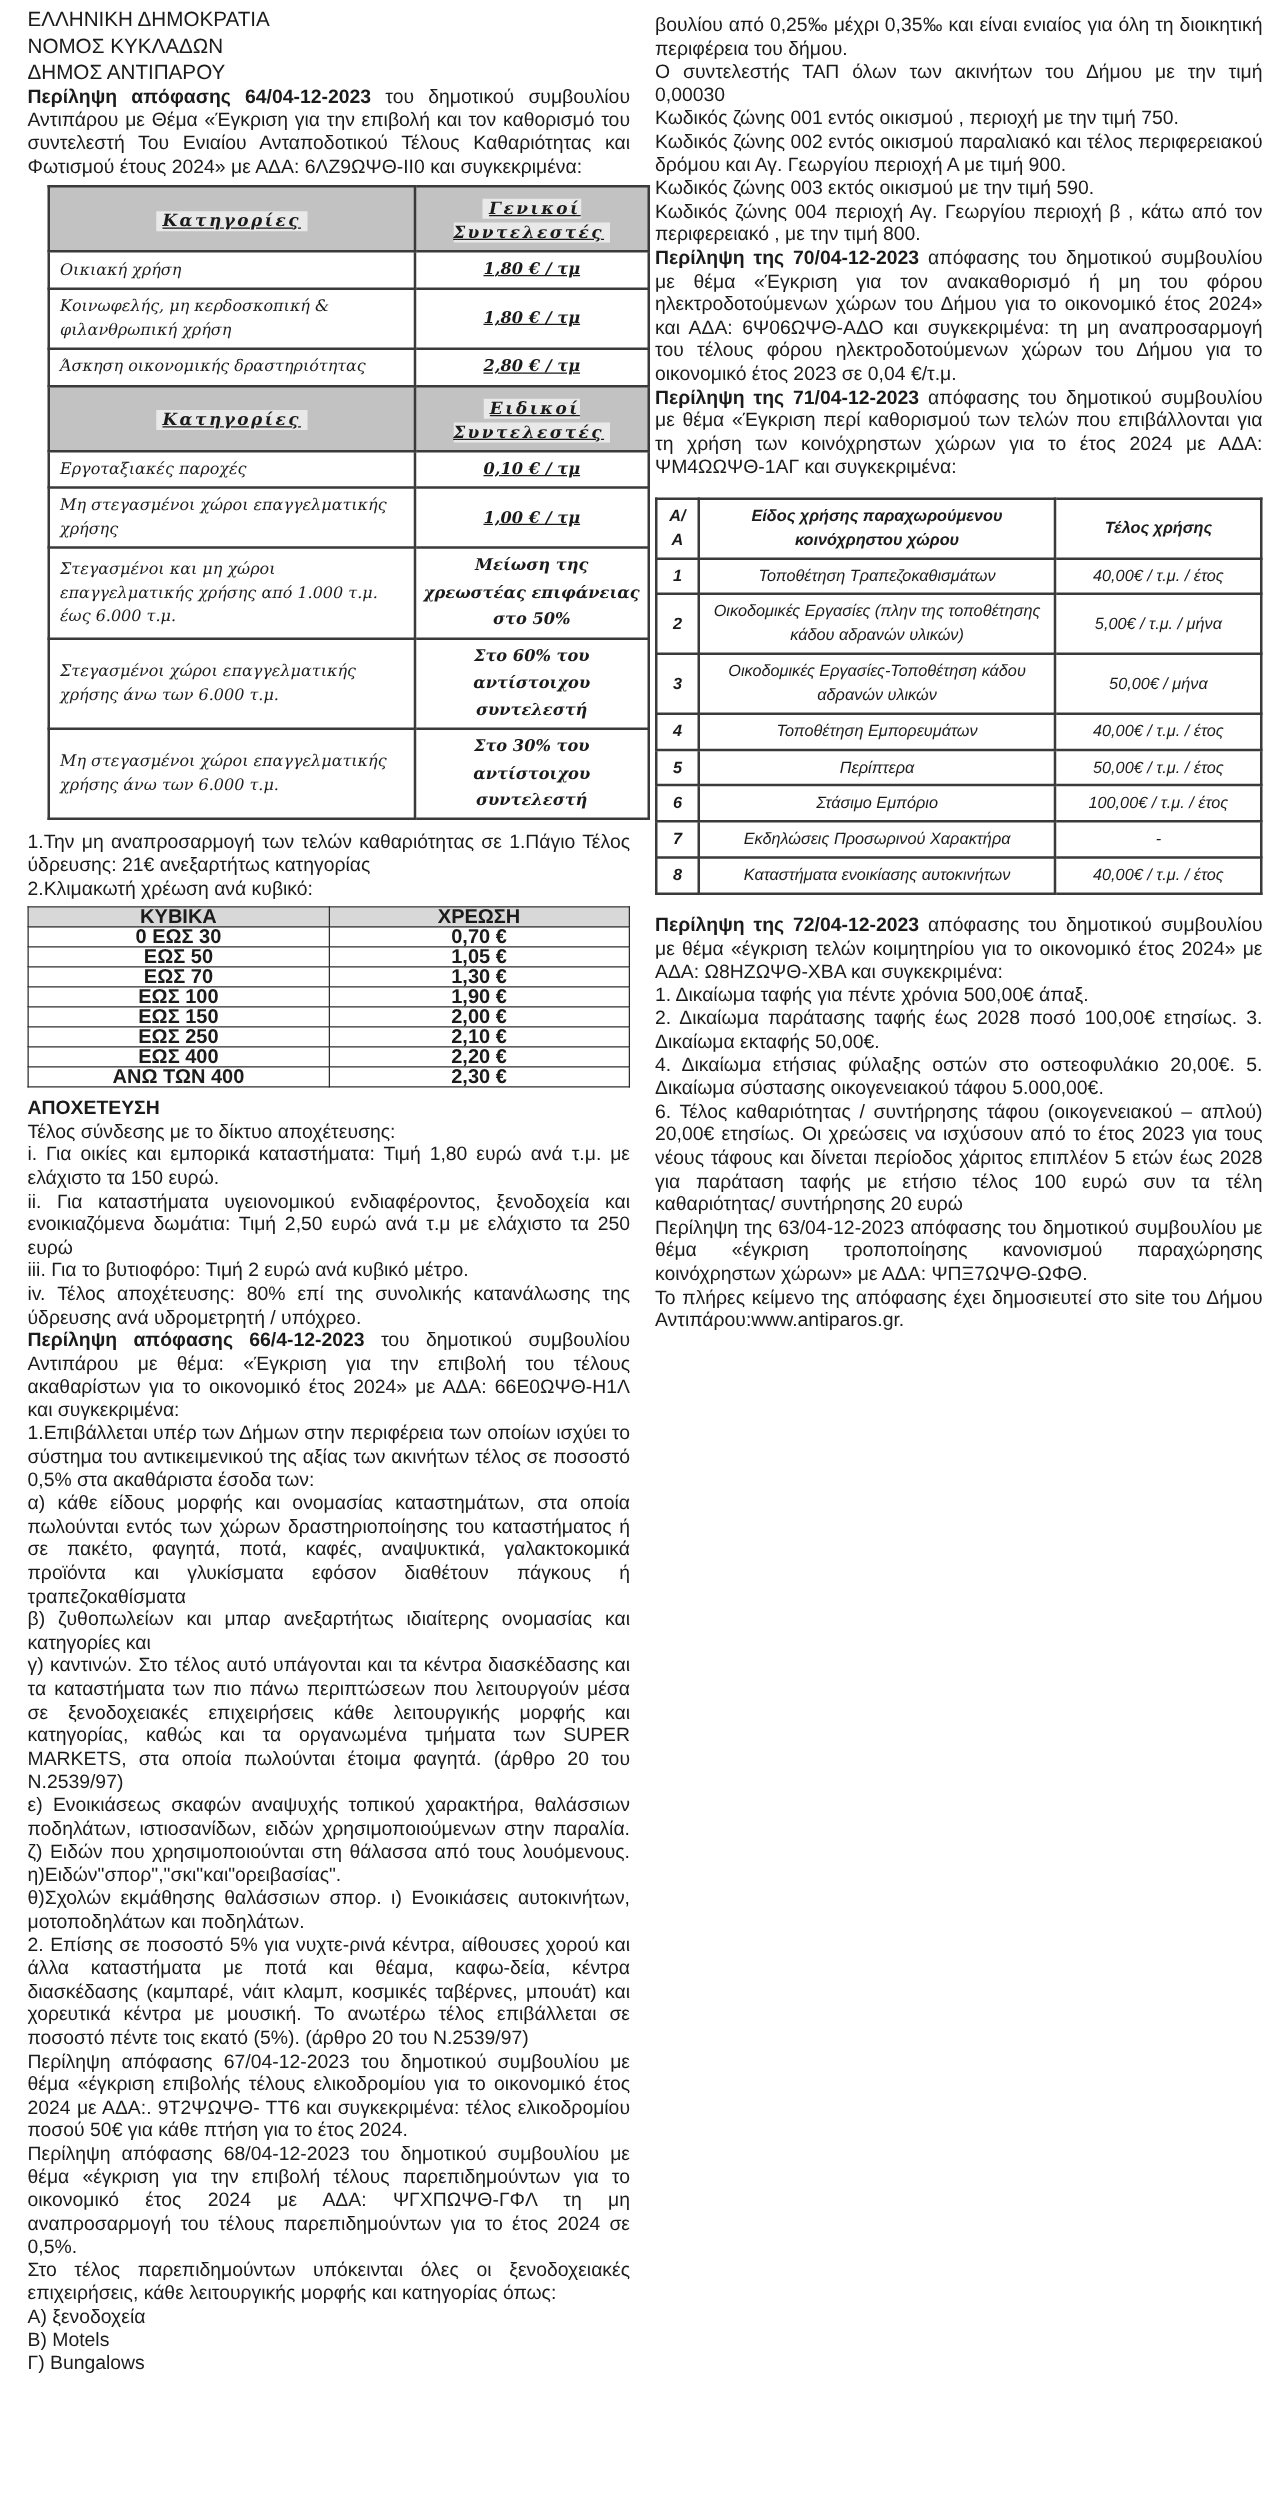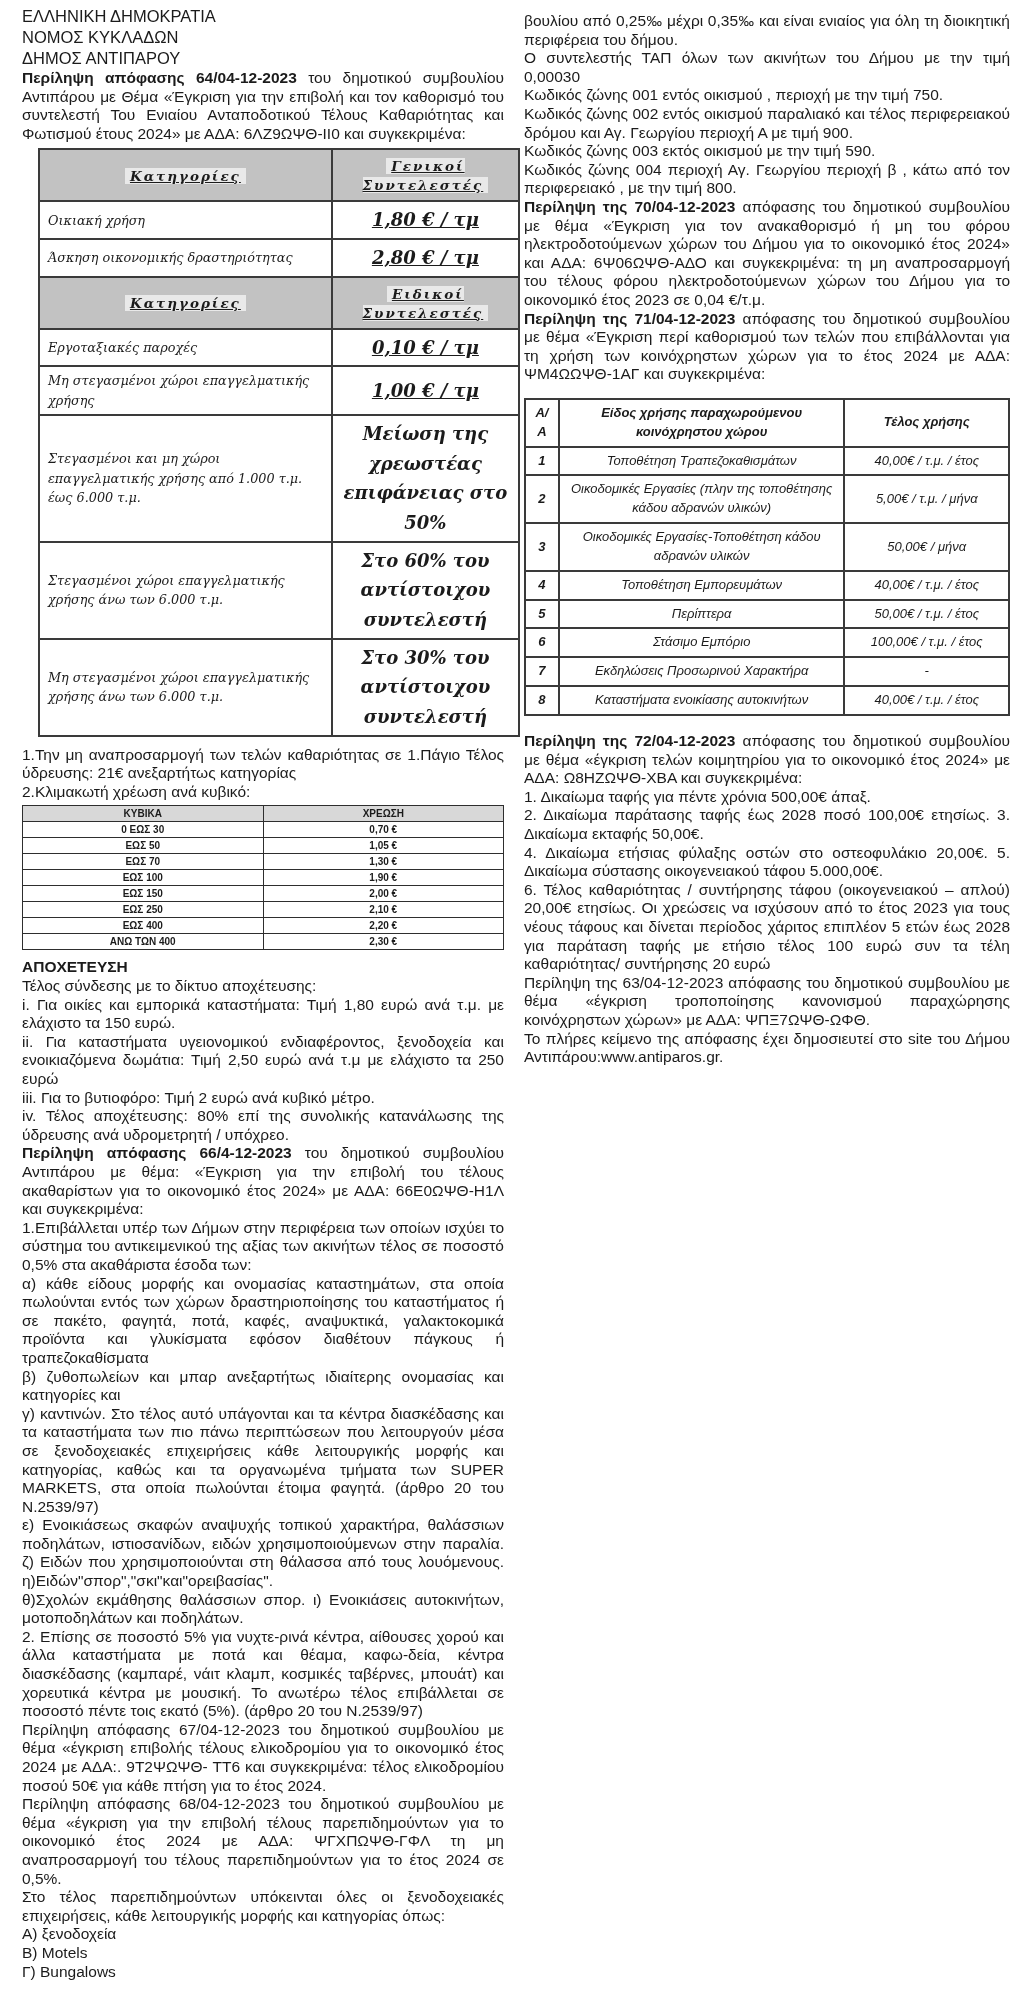--- a/index.html
+++ b/index.html
@@ -19,26 +19,26 @@
 
   
   table.t1{width:100%;border-collapse:collapse;margin:5px 0 9px 16px;
            font-family:"DejaVu Serif",serif;}
   .t1 td{border:2px solid #3a3a3a;}
   .t1 tr.hdr td{background:#c2c2c2;text-align:center;padding:6px 3px;}
   .t1 tr.hdr span{font-weight:bold;font-style:italic;text-decoration:underline;
                   letter-spacing:2px;background:#e9e9e9;padding:0 5px;font-size:13.5px;}
   .t1 td.cat{font-style:italic;font-size:12.8px;line-height:1.5;padding:4px 8px;}
   .t1 td.val{font-weight:bold;font-style:italic;text-align:center;
-             font-size:18px;line-height:1.65;padding:3px 6px;}
+             font-size:13px;line-height:1.65;padding:3px 6px;}
   .t1 td.val.u{text-decoration:underline;}
 
   
   table.t2{width:100%;border-collapse:collapse;margin:4px 0 8px 0;
-           font-size:10px;font-weight:bold;}
+           font-size:16px;font-weight:bold;}
   .t2 td{border:1px solid #2e2e2e;text-align:center;padding:0 2px;line-height:15px;}
   .t2 tr.hdr td{background:#d8d8d8;}
 
   
   table.t3{width:100%;border-collapse:collapse;margin:14px 0 16px 0;
            font-style:italic;font-size:13px;}
   .t3 td{border:2px solid #3a3a3a;text-align:center;padding:4px 5px;line-height:1.45;}
   .t3 tr.hdr td{font-weight:bold;}
   .t3 td.num{font-weight:bold;}
 </style>
@@ -62,20 +62,24 @@
           <col style="width:61%">
           <col style="width:39%">
         </colgroup>
       <tbody>
           <tr class="hdr">
         <td><span>Κατηγορίες</span></td>
         <td><span>Γενικοί Συντελεστές</span></td>
       </tr>
       <tr>
         <td class="cat">Οικιακή χρήση</td>
+        <td class="val u">1,80 € / τμ</td>
+      </tr>
+      <tr>
+        <td class="cat">Κοινωφελής, μη κερδοσκοπική &amp; φιλανθρωπική χρήση</td>
         <td class="val u">1,80 € / τμ</td>
       </tr>
       <tr>
         <td class="cat">Άσκηση οικονομικής δραστηριότητας</td>
         <td class="val u">2,80 € / τμ</td>
       </tr>
       <tr class="hdr">
         <td><span>Κατηγορίες</span></td>
         <td><span>Ειδικοί Συντελεστές</span></td>
       </tr>

